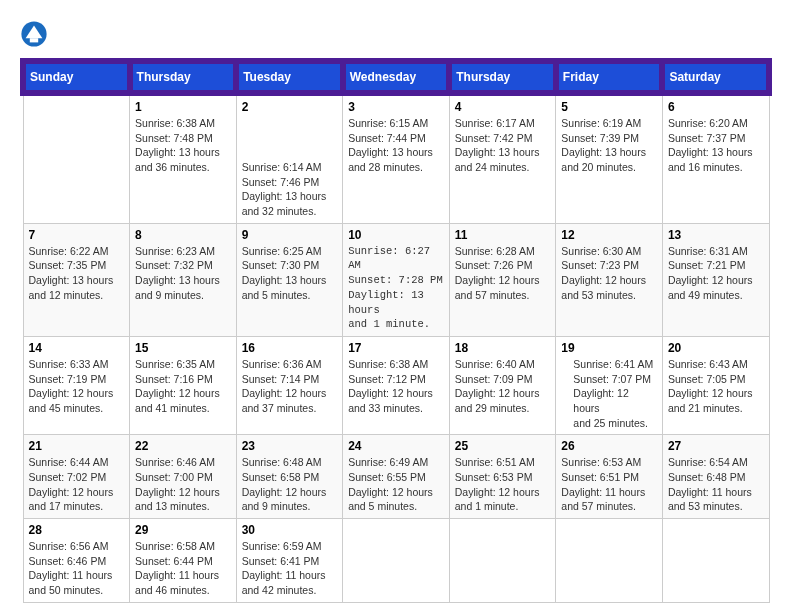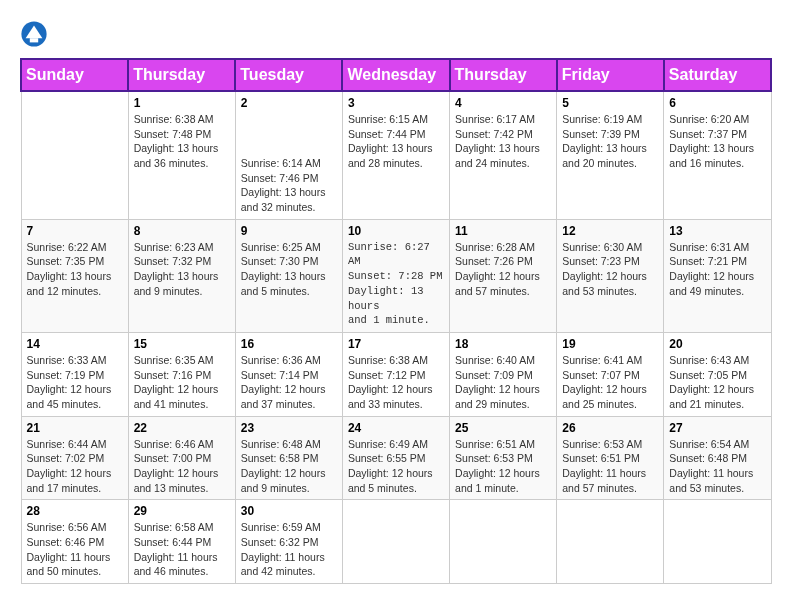--- a/index.html
+++ b/index.html
@@ -51,27 +51,27 @@
     .location-title {
       font-size: 16px;
       color: #333;
     }
     table {
       width: 100%;
       border-collapse: collapse;
       font-size: 11px;
     }
     thead tr th {
-      background-color: #d946ef;
+      background-color: #1d4ed8;
       color: #fff;
       padding: 6px 4px;
       text-align: left;
-      font-size: 16px;
-      font-weight: bold;
-      border: 2px solid #4c1d95;
+      font-size: 12px;
+      font-weight: bold;
+      border: 6px solid #4c1d95;
     }
     tbody tr td {
       border: 1px solid #ccc;
       vertical-align: top;
       padding: 4px 5px;
       height: 80px;
       width: 106px;
     }
     .day-number {
       font-weight: bold;
@@ -252,21 +252,21 @@
         </td>
         <td>
           <span class="day-number">18</span>
           <div class="day-info" style="white-space: pre-line;">Sunrise: 6:40 AM
 Sunset: 7:09 PM
 Daylight: 12 hours
 and 29 minutes.</div>
         </td>
         <td>
           <span class="day-number">19</span>
-          <div class="day-info" style="white-space: pre-line;">Sunrise: 6:41 AM
+          <div class="day-info" style="white-space: pre-line; margin-left: 12px;">Sunrise: 6:41 AM
 Sunset: 7:07 PM
 Daylight: 12 hours
 and 25 minutes.</div>
         </td>
         <td>
           <span class="day-number">20</span>
           <div class="day-info" style="white-space: pre-line;">Sunrise: 6:43 AM
 Sunset: 7:05 PM
 Daylight: 12 hours
 and 21 minutes.</div>
@@ -334,21 +334,21 @@
         <td>
           <span class="day-number">29</span>
           <div class="day-info" style="white-space: pre-line;">Sunrise: 6:58 AM
 Sunset: 6:44 PM
 Daylight: 11 hours
 and 46 minutes.</div>
         </td>
         <td>
           <span class="day-number">30</span>
           <div class="day-info" style="white-space: pre-line;">Sunrise: 6:59 AM
-Sunset: 6:32 PM
+Sunset: 6:41 PM
 Daylight: 11 hours
 and 42 minutes.</div>
         </td>
         <td class="empty"></td>
         <td class="empty"></td>
         <td class="empty"></td>
         <td class="empty"></td>
       </tr>
     </tbody>
 </table>

